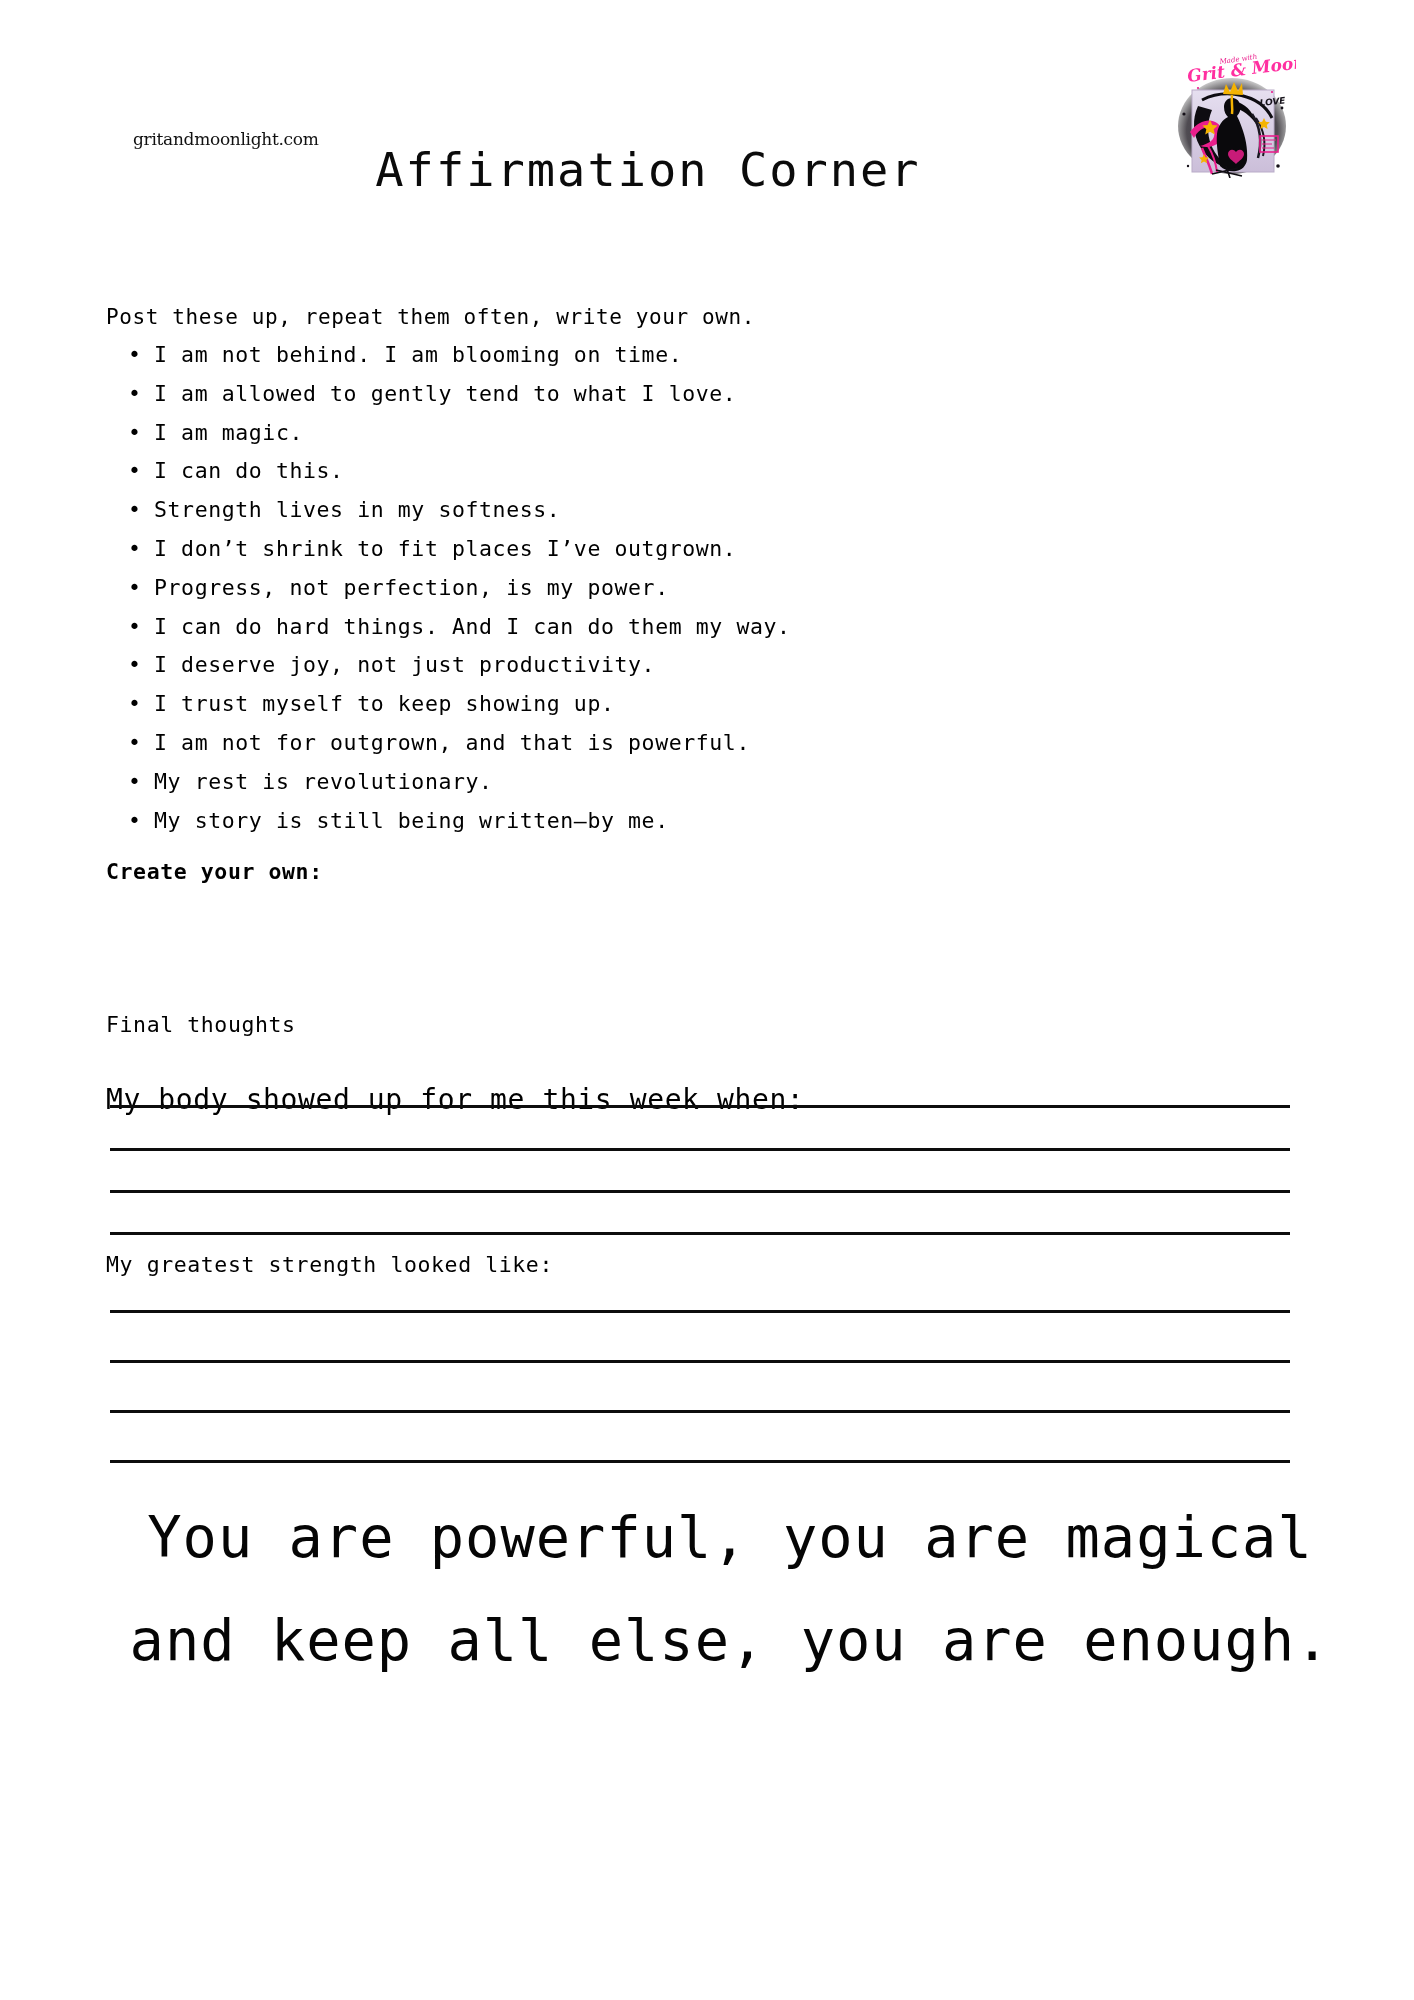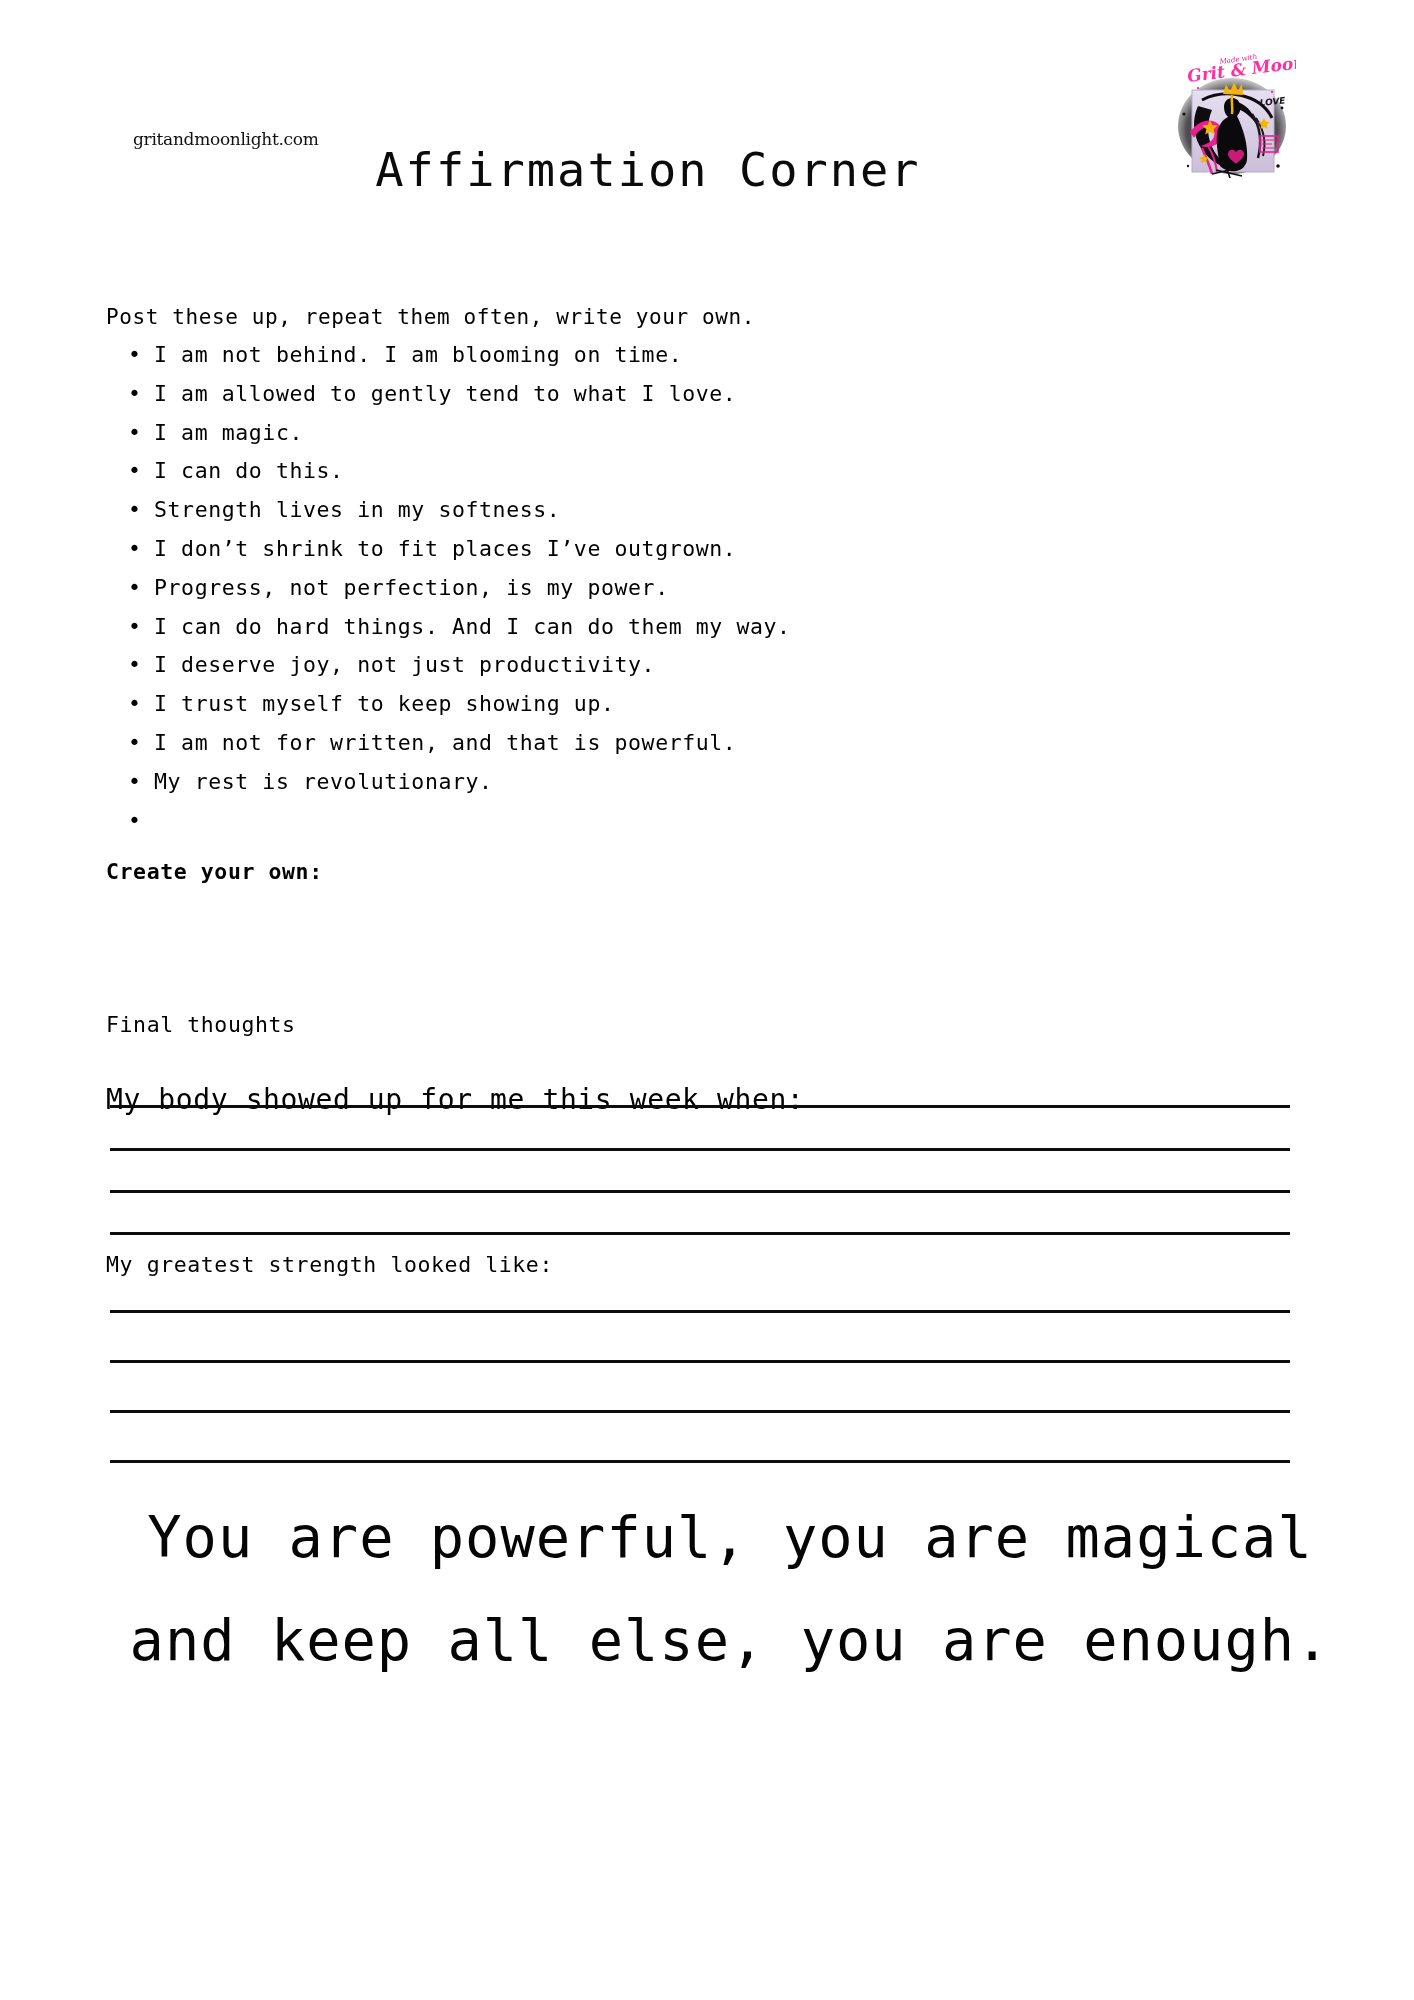--- a/index.html
+++ b/index.html
@@ -289,28 +289,29 @@
     <li>
       <span class="bullet">•</span>
       <span>I deserve joy, not just productivity.</span>
     </li>
     <li>
       <span class="bullet">•</span>
       <span>I trust myself to keep showing up.</span>
     </li>
     <li>
       <span class="bullet">•</span>
-      <span>I am not for written, and that is powerful.</span>
+      <span>I am not for outgrown, and that is powerful.</span>
     </li>
     <li>
       <span class="bullet">•</span>
       <span>My rest is revolutionary.</span>
     </li>
     <li>
       <span class="bullet">•</span>
+      <span>My story is still being written—by me.</span>
     </li>
   </ul>
 
   <div class="create-own">Create your own:</div>
 
   <div class="final-heading">Final thoughts</div>
 
   <div class="prompt-one">My body showed up for me this week when:</div>
 
   <div class="rules-group-a">

